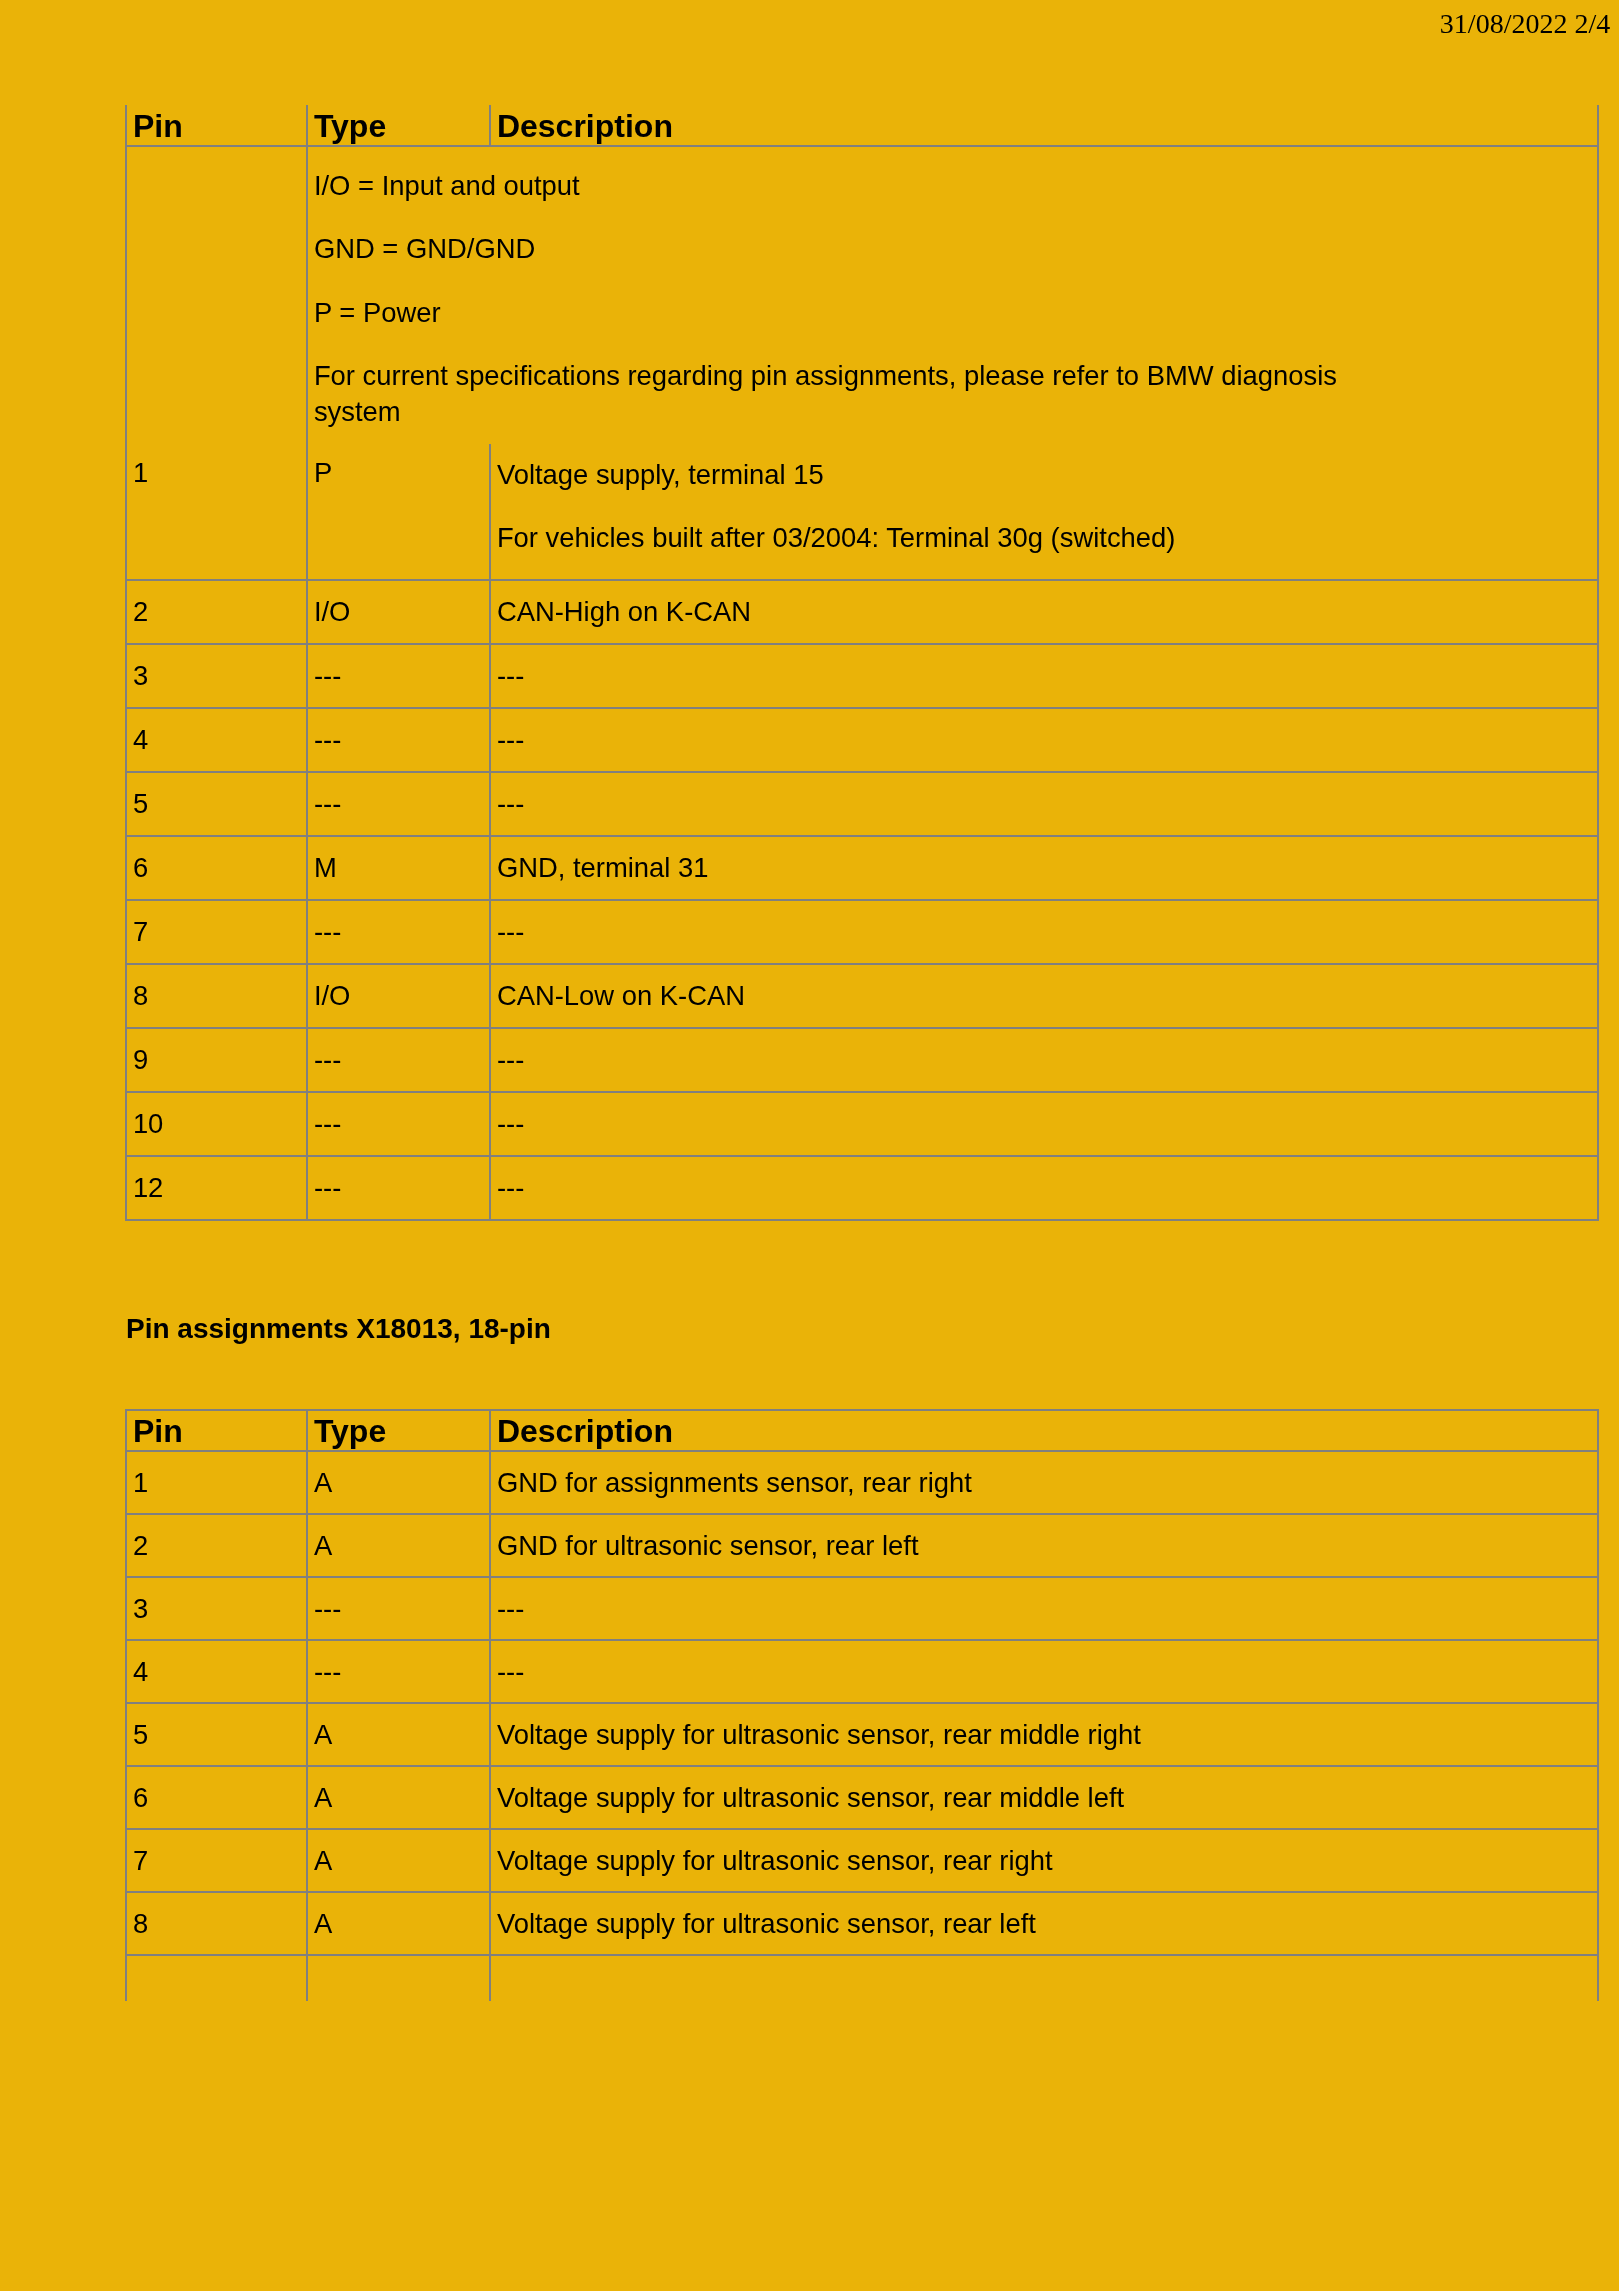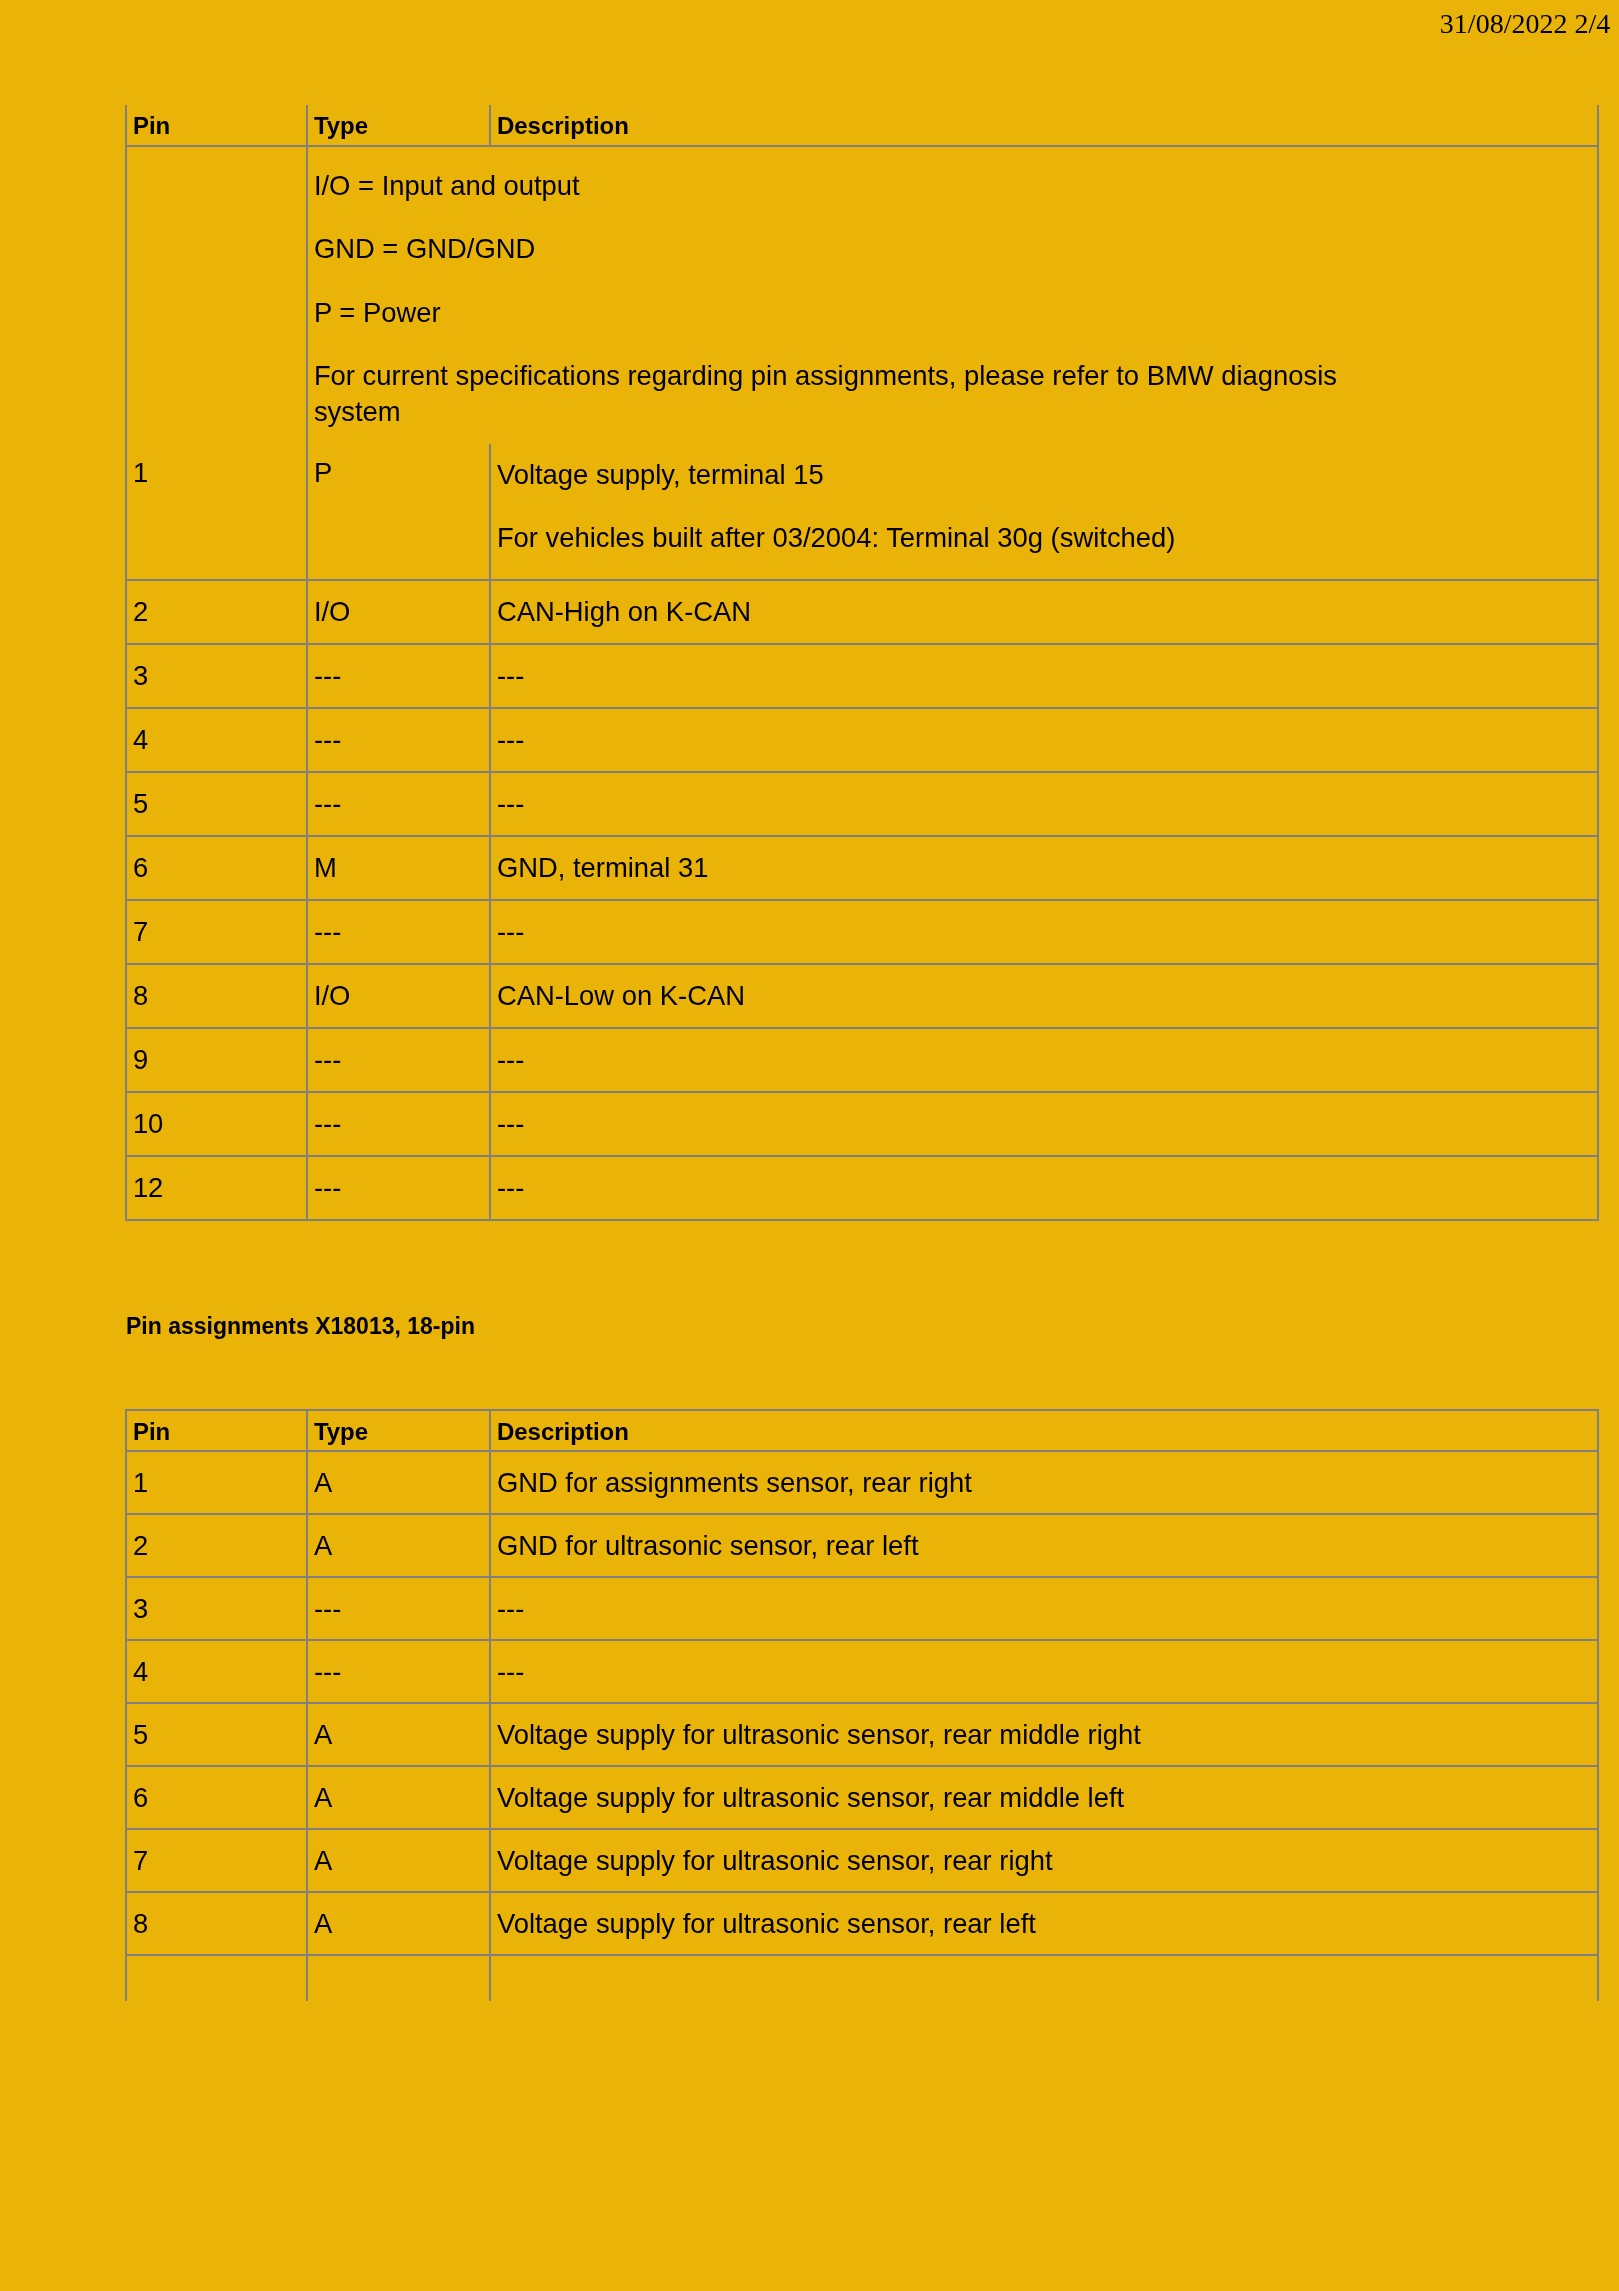--- a/index.html
+++ b/index.html
@@ -23,21 +23,21 @@
     font-family: "Liberation Serif", "DejaVu Serif", serif;
     font-size: 28px;
     white-space: nowrap;
   }
 
   .section-heading {
     position: absolute;
     left: 126px;
     top: 1313px;
     margin: 0;
-    font-size: 23px;
+    font-size: 28px;
     font-weight: bold;
   }
 
   table.pin-table {
     position: absolute;
     left: 125px;
     width: 1472px;
     border-collapse: collapse;
     table-layout: fixed;
   }
@@ -49,21 +49,21 @@
     text-align: left;
     vertical-align: middle;
     border: 0 solid #808080;
     border-left-width: 2px;
     font-size: 27.4px;
   }
   .pin-table th:last-child, .pin-table td:last-child { border-right-width: 2px; }
 
   .pin-table thead th {
     font-weight: bold;
-    font-size: 24px;
+    font-size: 32px;
     height: 41px;
     padding-top: 2px;
     border-bottom-width: 2.9px;
   }
   table.topped thead th { border-top-width: 2.9px; }
 
   tr.legend-row td {
     vertical-align: top;
     padding-top: 21px;
     padding-bottom: 2px;

